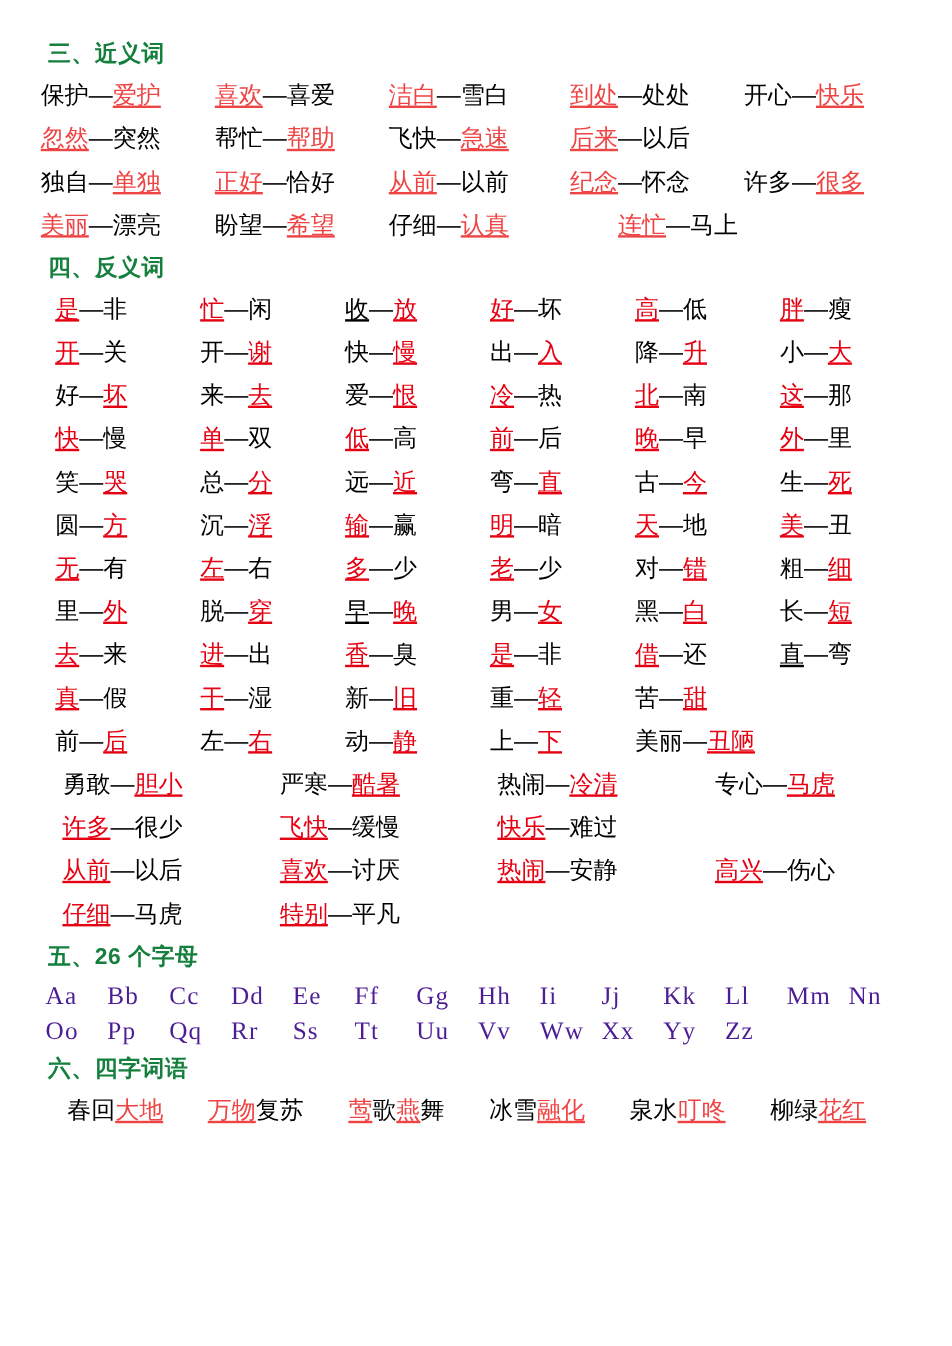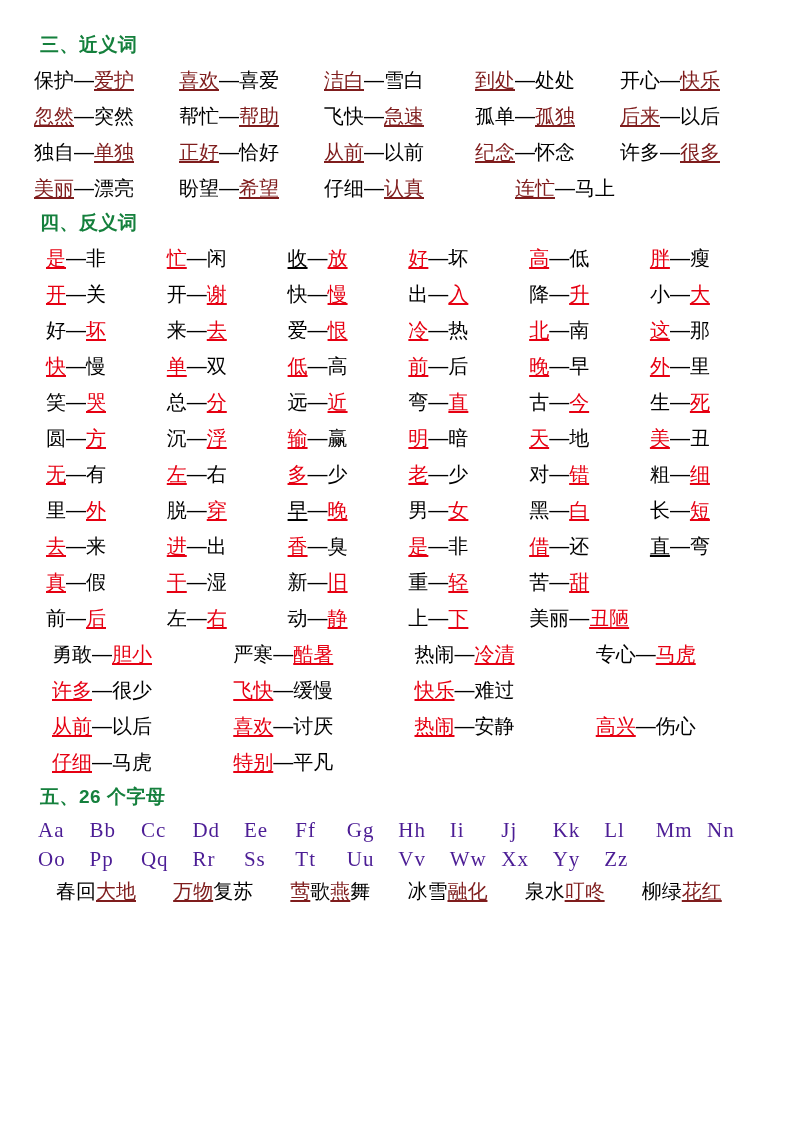--- a/index.html
+++ b/index.html
@@ -50,21 +50,21 @@
   .ant .row .cell {
     flex: 0 0 16.66%;
     text-align: left;
     padding-left: 12px;
     box-sizing: border-box;
   }
   .ant .row.wide .cell {
     flex: 0 0 25%;
     padding-left: 18px;
   }          
-  .ou { color: #7f1d1d; text-decoration: underline; text-underline-offset: 2px; }          
+  .ou { color: #ef4444; text-decoration: underline; text-underline-offset: 2px; }          
   .ru { color: #e60012; text-decoration: underline; text-underline-offset: 2px; }
   .bu { color: #000000; text-decoration: underline; text-underline-offset: 2px; }
   .dash { color: #000000; }
   
   .alpha-row {
     display: flex;
     margin-bottom: 4px;
     padding-left: 4px;
   }
   .alpha {
@@ -97,21 +97,20 @@
         <div class="cell" style="flex: 0 0 20%;"><span class="">保护</span><span class="dash">—</span><span class="ou">爱护</span></div>
         <div class="cell" style="flex: 0 0 20%;"><span class="ou">喜欢</span><span class="dash">—</span><span class="">喜爱</span></div>
         <div class="cell" style="flex: 0 0 20%;"><span class="ou">洁白</span><span class="dash">—</span><span class="">雪白</span></div>
         <div class="cell" style="flex: 0 0 20%;"><span class="ou">到处</span><span class="dash">—</span><span class="">处处</span></div>
         <div class="cell" style="flex: 0 0 20%;"><span class="">开心</span><span class="dash">—</span><span class="ou">快乐</span></div>
       </div>
       <div class="row">
         <div class="cell" style="flex: 0 0 20%;"><span class="ou">忽然</span><span class="dash">—</span><span class="">突然</span></div>
         <div class="cell" style="flex: 0 0 20%;"><span class="">帮忙</span><span class="dash">—</span><span class="ou">帮助</span></div>
         <div class="cell" style="flex: 0 0 20%;"><span class="">飞快</span><span class="dash">—</span><span class="ou">急速</span></div>
-        <div class="cell" style="flex: 0 0 20%;"><span class="">孤单</span><span class="dash">—</span><span class="ou">孤独</span></div>
         <div class="cell" style="flex: 0 0 20%;"><span class="ou">后来</span><span class="dash">—</span><span class="">以后</span></div>
       </div>
       <div class="row">
         <div class="cell" style="flex: 0 0 20%;"><span class="">独自</span><span class="dash">—</span><span class="ou">单独</span></div>
         <div class="cell" style="flex: 0 0 20%;"><span class="ou">正好</span><span class="dash">—</span><span class="">恰好</span></div>
         <div class="cell" style="flex: 0 0 20%;"><span class="ou">从前</span><span class="dash">—</span><span class="">以前</span></div>
         <div class="cell" style="flex: 0 0 20%;"><span class="ou">纪念</span><span class="dash">—</span><span class="">怀念</span></div>
         <div class="cell" style="flex: 0 0 20%;"><span class="">许多</span><span class="dash">—</span><span class="ou">很多</span></div>
       </div>
       <div class="row">
@@ -264,20 +263,21 @@
         <div class="alpha">Tt</div>
         <div class="alpha">Uu</div>
         <div class="alpha">Vv</div>
         <div class="alpha">Ww</div>
         <div class="alpha">Xx</div>
         <div class="alpha">Yy</div>
         <div class="alpha">Zz</div>
       </div>
     </div>
 
+  <div class="section-title">六、四字词语</div>
   <div id="idiom-body">
       <div class="idiom-row">
         <div class="idiom" style="flex: 0 0 16.6667%;"><span class="">春回</span><span class="ou">大地</span></div>
         <div class="idiom" style="flex: 0 0 16.6667%;"><span class="ou">万物</span><span class="">复苏</span></div>
         <div class="idiom" style="flex: 0 0 16.6667%;"><span class="ou">莺</span><span class="">歌</span><span class="ou">燕</span><span class="">舞</span></div>
         <div class="idiom" style="flex: 0 0 16.6667%;"><span class="">冰雪</span><span class="ou">融化</span></div>
         <div class="idiom" style="flex: 0 0 16.6667%;"><span class="">泉水</span><span class="ou">叮咚</span></div>
         <div class="idiom" style="flex: 0 0 16.6667%;"><span class="">柳绿</span><span class="ou">花红</span></div>
       </div>
     </div>

